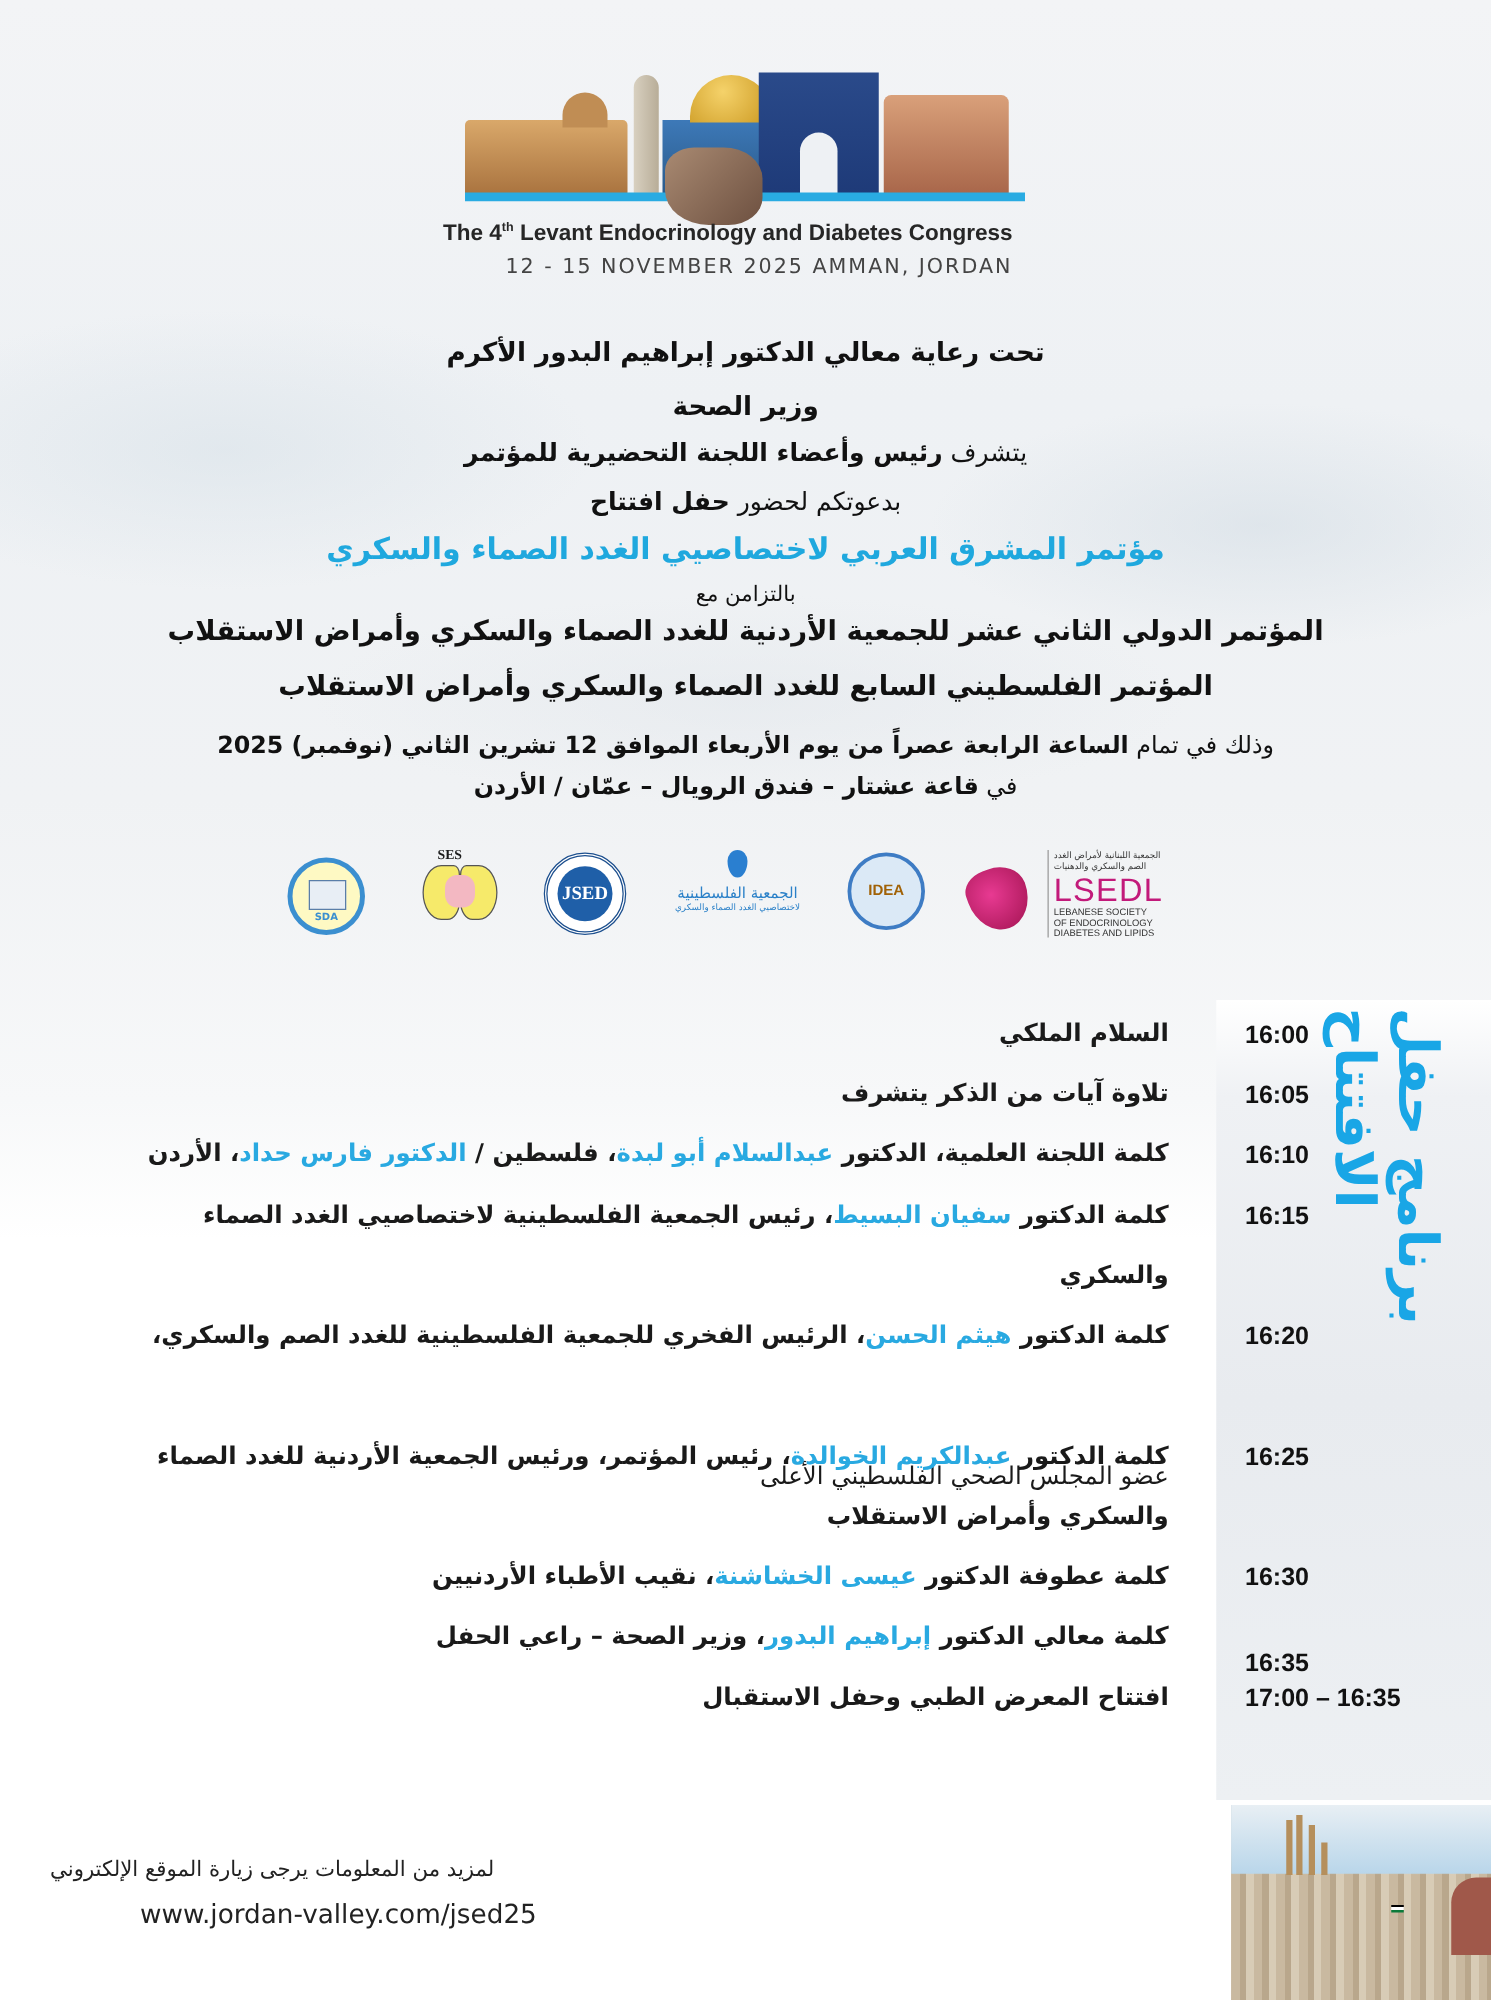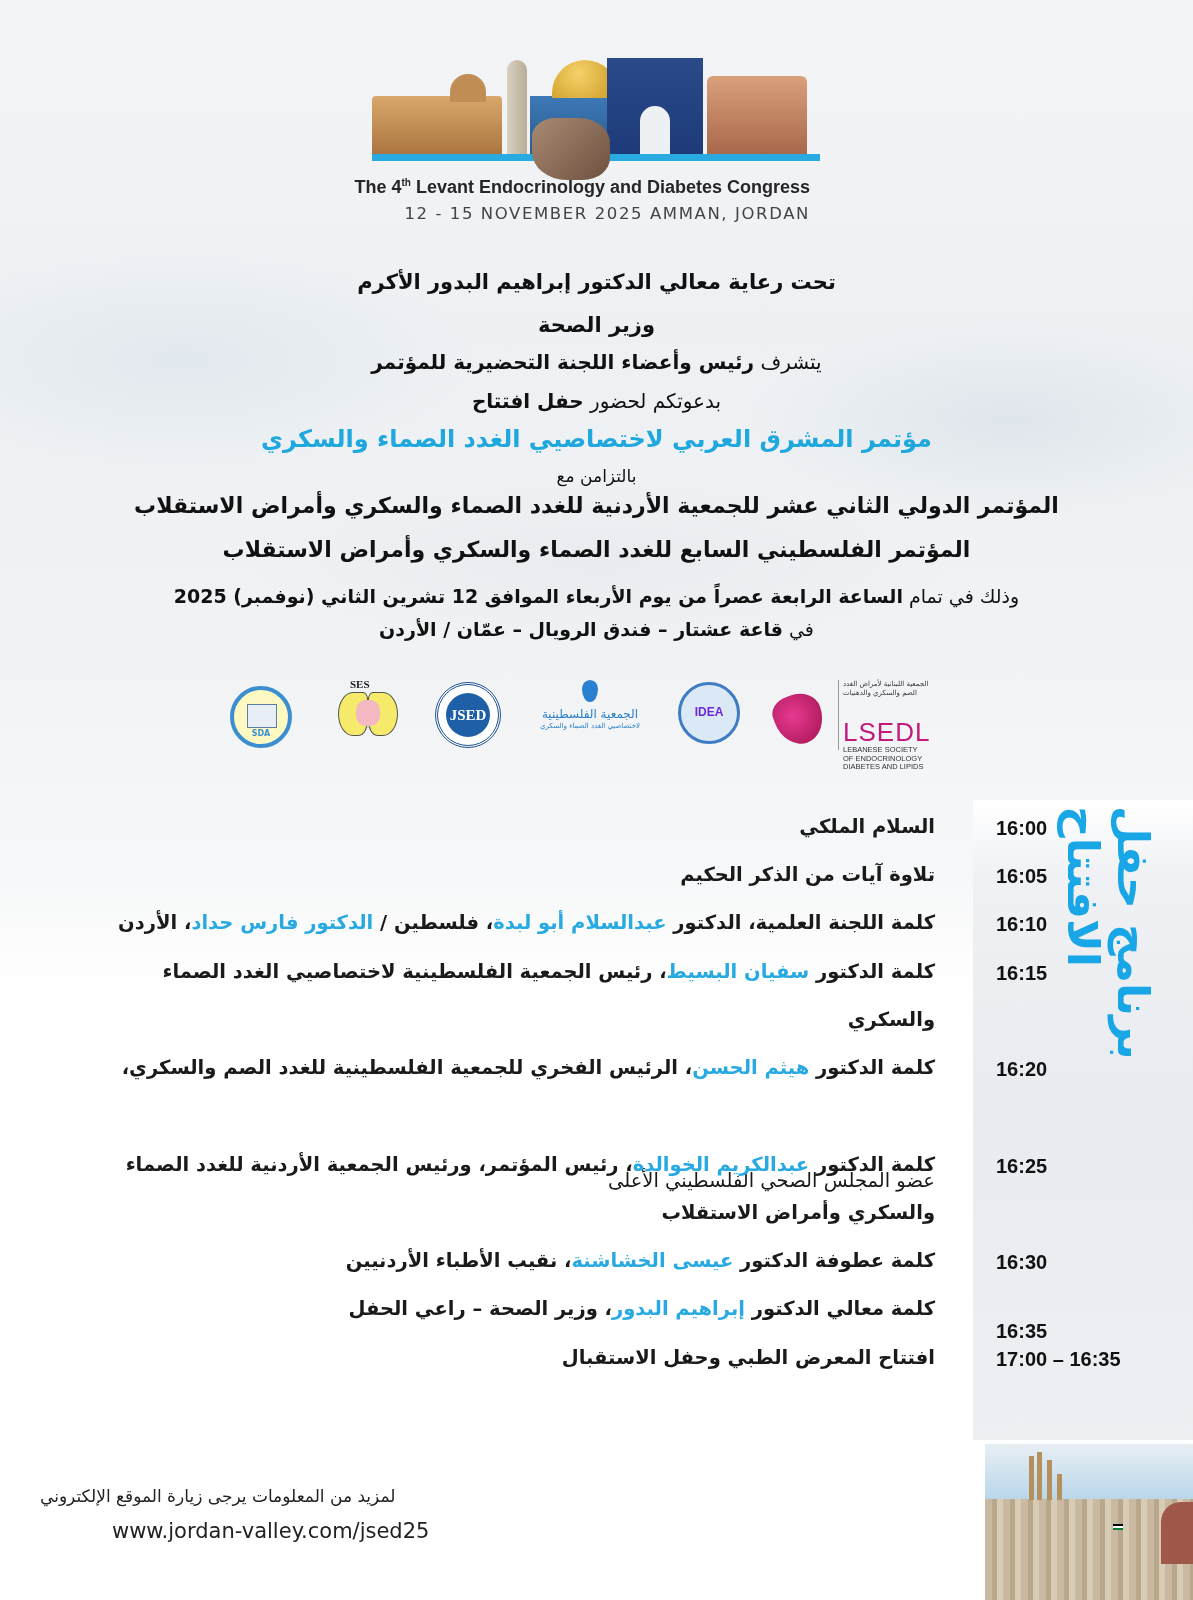--- a/index.html
+++ b/index.html
@@ -65,26 +65,26 @@
   .lg-ses .wl { position: absolute; left: 18px; top: 14px; width: 30px; height: 44px; background: #f6ea6a; border-radius: 60% 20% 40% 60%; border: 1px solid #555; }
   .lg-ses .wr { position: absolute; left: 48px; top: 14px; width: 30px; height: 44px; background: #f6ea6a; border-radius: 20% 60% 60% 40%; border: 1px solid #555; }
   .lg-ses .body { position: absolute; left: 36px; top: 22px; width: 24px; height: 26px; background: #f3b8c2; border-radius: 40%; }
   .lg-jsed { left: 215px; top: 4px; width: 66px; height: 66px; border-radius: 50%; border: 3px double #1c4f8e; background: #fff; }
   .lg-jsed .in { position: absolute; left: 8px; top: 8px; width: 44px; height: 44px; border-radius: 50%; background: #1f5fa8; color: #fff; font-family: "Liberation Serif", serif; font-size: 15px; font-weight: bold; text-align: center; line-height: 44px; }
   .lg-pal { left: 310px; top: 0; width: 120px; height: 75px; text-align: center; }
   .lg-pal .drop { display: inline-block; width: 16px; height: 22px; margin-top: 2px; background: #2a7fd0; border-radius: 50% 50% 50% 50% / 40% 40% 60% 60%; }
   .lg-pal .n { font-size: 12px; color: #2a80c8; direction: rtl; line-height: 16px; }
   .lg-pal .s { font-size: 7px; color: #2a80c8; direction: rtl; }
   .lg-idea { left: 458px; top: 4px; width: 62px; height: 62px; border-radius: 50%; border: 3px solid #3e7cc4; background: #dbe9f6; }
-  .lg-idea .t { position: absolute; width: 100%; top: 20px; text-align: center; font-family: "Liberation Sans", sans-serif; font-weight: bold; font-size: 12px; color: #6d28d9; }
+  .lg-idea .t { position: absolute; width: 100%; top: 20px; text-align: center; font-family: "Liberation Sans", sans-serif; font-weight: bold; font-size: 12px; color: #a16207; }
   .lg-lsedl-icon { left: 555px; top: 6px; width: 55px; height: 62px; }
   .lg-lsedl-icon .h { width: 48px; height: 50px; background: radial-gradient(circle at 40% 40%, #e83a92, #a0124f); border-radius: 40% 50% 50% 50% / 30% 40% 60% 60%; transform: rotate(-20deg); margin-top: 10px; }
   .lg-lsedl { left: 618px; top: 2px; width: 100px; height: 70px; border-left: 1px solid #999; padding-left: 4px; }
   .lg-lsedl .ar { font-size: 7px; color: #333; direction: rtl; text-align: left; line-height: 9px; }
-  .lg-lsedl .big { font-family: "Liberation Sans", sans-serif; font-size: 26px; color: #c21a7a; line-height: 28px; letter-spacing: 1px; margin-top: 20px; }
+  .lg-lsedl .big { font-family: "Liberation Sans", sans-serif; font-size: 26px; color: #c21a7a; line-height: 28px; letter-spacing: 1px; }
   .lg-lsedl .sm { font-family: "Liberation Sans", sans-serif; font-size: 7.5px; color: #333; line-height: 8.5px; }
 
   
   .side-strip {
     position: absolute; left: 973px; top: 800px; width: 220px; height: 640px;
     background: linear-gradient(180deg, #ffffff 0%, #eff1f4 12%, #e8ebef 50%, #edf0f3 100%);
   }
   .side-title {
     position: absolute; left: 1108px; top: 806px; width: 50px; height: 390px;
     writing-mode: vertical-rl; direction: rtl;
@@ -183,21 +183,21 @@
 <div class="side-title">برنامج حفل الافتتاح</div>
 
 <div class="program" id="program">
     <div class="row" style="top: 815px;">
       <span class="tm" style="left: 996px; position: fixed; top: 817px;">16:00</span>
     </div>
     <div style="position: fixed; right: 258px; top: 815px; direction: rtl; white-space: nowrap; font-size: 19.5px; font-weight: bold;"><span>السلام الملكي</span></div>
     <div class="row" style="top: 863px;">
       <span class="tm" style="left: 996px; position: fixed; top: 865px; text-align: center;">16:05</span>
     </div>
-    <div style="position: fixed; right: 258px; top: 863px; direction: rtl; white-space: nowrap; font-size: 19.5px; font-weight: bold;"><span>تلاوة آيات من الذكر الحكيم</span></div>
+    <div style="position: fixed; right: 258px; top: 863px; direction: rtl; white-space: nowrap; font-size: 19.5px; font-weight: bold;"><span>تلاوة آيات من الذكر يتشرف</span></div>
     <div class="row" style="top: 911px;">
       <span class="tm" style="left: 996px; position: fixed; top: 913px;">16:10</span>
     </div>
     <div style="position: fixed; right: 258px; top: 911px; direction: rtl; white-space: nowrap; font-size: 19.5px; font-weight: bold;"><span>كلمة اللجنة العلمية، الدكتور </span><span class="hl">عبدالسلام أبو لبدة</span><span>، فلسطين / </span><span class="hl">الدكتور فارس حداد</span><span>، الأردن</span></div>
     <div class="row" style="top: 960px;">
       <span class="tm" style="left: 996px; position: fixed; top: 962px;">16:15</span>
     </div>
     <div style="position: fixed; right: 258px; top: 960px; direction: rtl; white-space: nowrap; font-size: 19.5px; font-weight: bold;"><span>كلمة الدكتور </span><span class="hl">سفيان البسيط</span><span>، رئيس الجمعية الفلسطينية لاختصاصيي الغدد الصماء</span></div>
     <div style="position: fixed; right: 258px; top: 1008px; direction: rtl; white-space: nowrap; font-size: 19.5px; font-weight: bold;"><span>والسكري</span></div>
     <div class="row" style="top: 1056px;">

